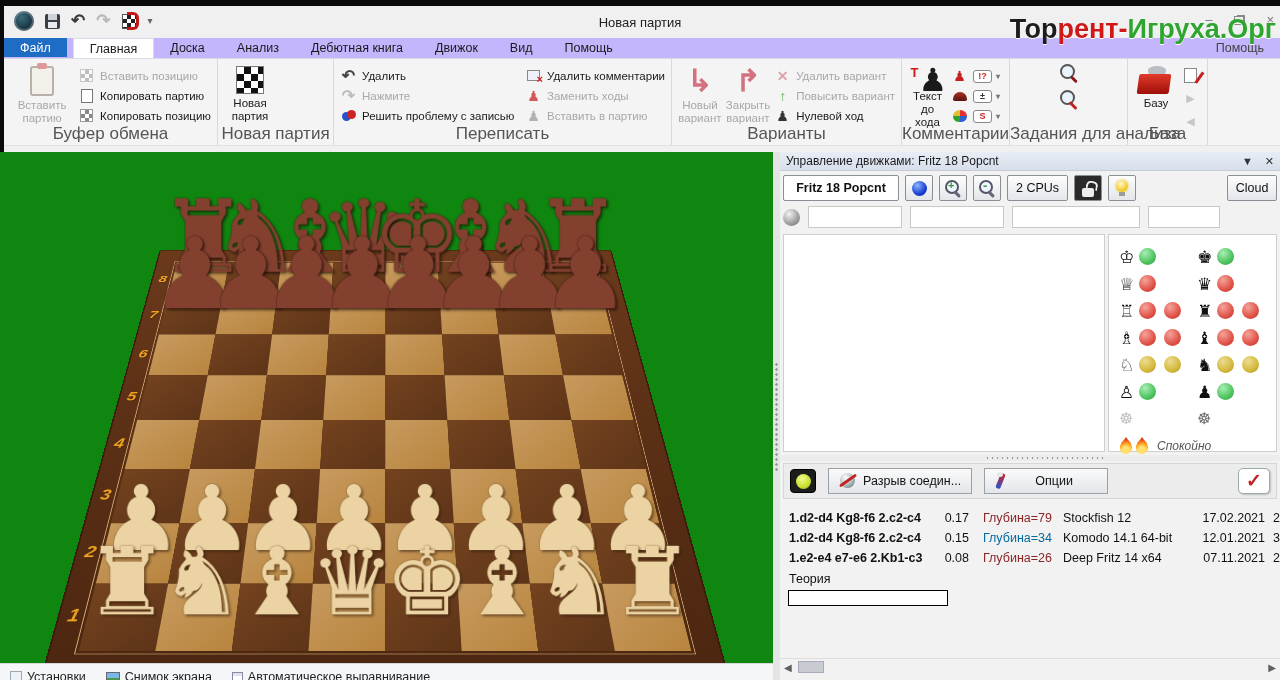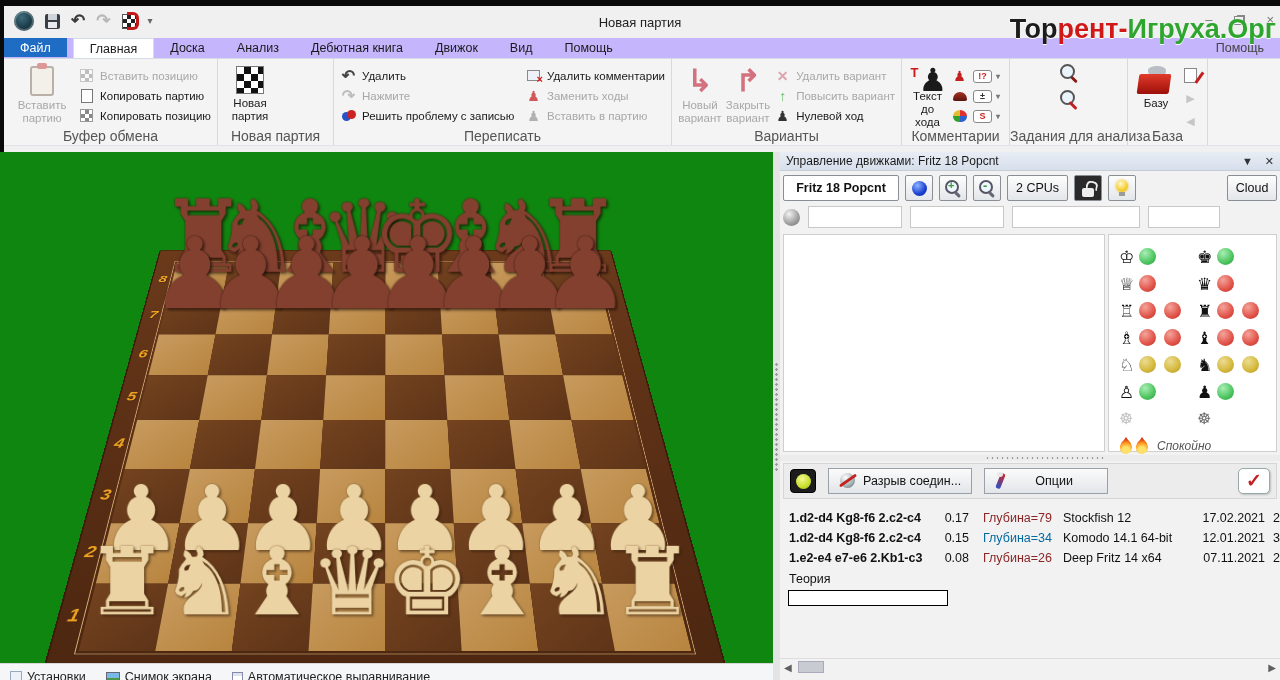--- a/index.html
+++ b/index.html
@@ -34,21 +34,21 @@
   
   #tabrow { position:absolute; left:4px; top:38px; width:1276px; height:21px; display:flex; align-items:flex-start; background:#c4b5fd; border-bottom:1px solid #d5dce5; }
   .tab { padding:3px 16px 2px; font-size:12.5px; color:#1a1a1a; }
   .tab.file { background:#1f6cc5; color:#fff; margin-right:6px; }
   .tab.active { background:#fff; border:1px solid #d5dce5; border-bottom:none; color:#1a1a1a; }
   .tab.right-help { margin-left:auto; color:#444; }
 
   
   #ribbon { position:absolute; left:4px; top:59px; width:1276px; height:87px; background:#f4f4f4; display:flex; border-bottom:1px solid #dfe3e8; }
   .rgroup { position:relative; border-right:1px solid #d9d9d9; padding:4px 6px 16px; display:flex; gap:4px; }
-  .rgroup-label { position:absolute; bottom:1px; left:0; right:0; text-align:center; font-size:14px; color:#555; white-space:nowrap; }
+  .rgroup-label { position:absolute; bottom:1px; left:0; right:0; text-align:center; font-size:17px; color:#555; white-space:nowrap; }
   .bigbtn { width:66px; display:flex; flex-direction:column; align-items:center; justify-content:flex-start; gap:3px; padding-top:3px; text-align:center; font-size:11.5px; line-height:13px; color:#1a1a1a; }
   .bigbtn.dis { color:#a8a8a8; }
   .smallcol { display:flex; flex-direction:column; justify-content:flex-start; gap:3px; padding-top:4px; }
   .sbtn { display:flex; align-items:center; gap:5px; font-size:11.5px; color:#1a1a1a; height:17px; white-space:nowrap; }
   .sbtn.dis { color:#a8a8a8; }
   .ic16 { width:17px; height:17px; display:flex; align-items:center; justify-content:center; flex:none; }
 
   .icon-clipboard { width:24px; height:30px; border:2px solid #b9b0a8; border-radius:3px; background:#f3efe9; position:relative; }
   .icon-clipboard::before { content:''; position:absolute; left:5px; top:-5px; width:10px; height:6px; background:#d99; border-radius:2px; }
   .icon-board-sm { width:13px; height:13px; border:1px solid #999; background-color:#fff;

